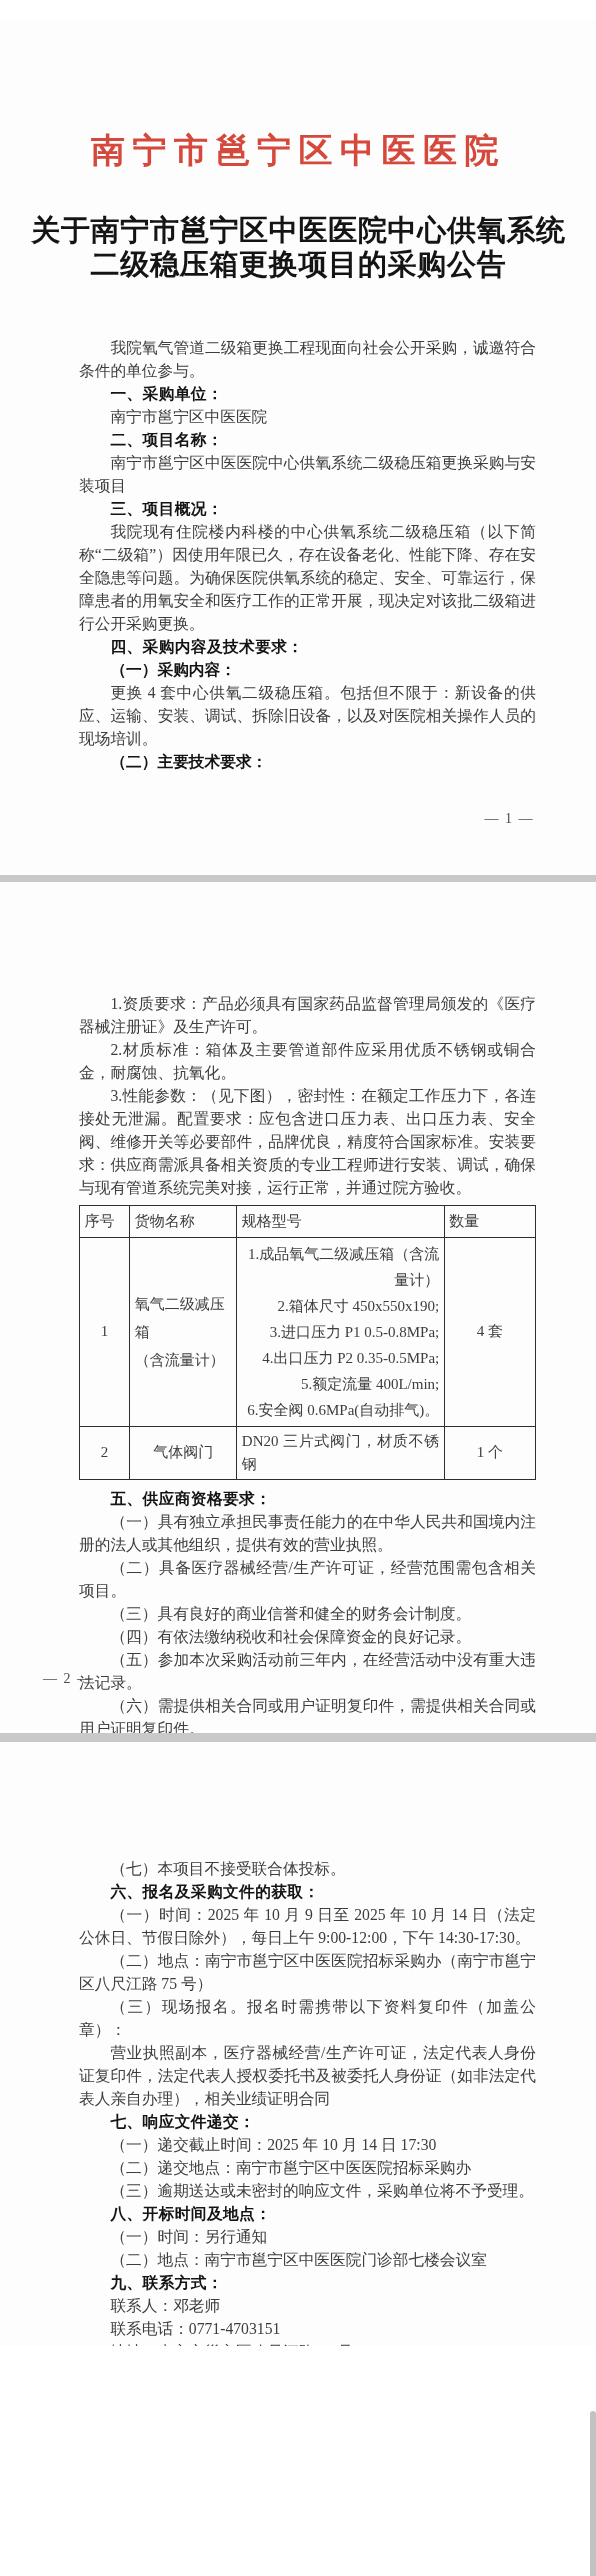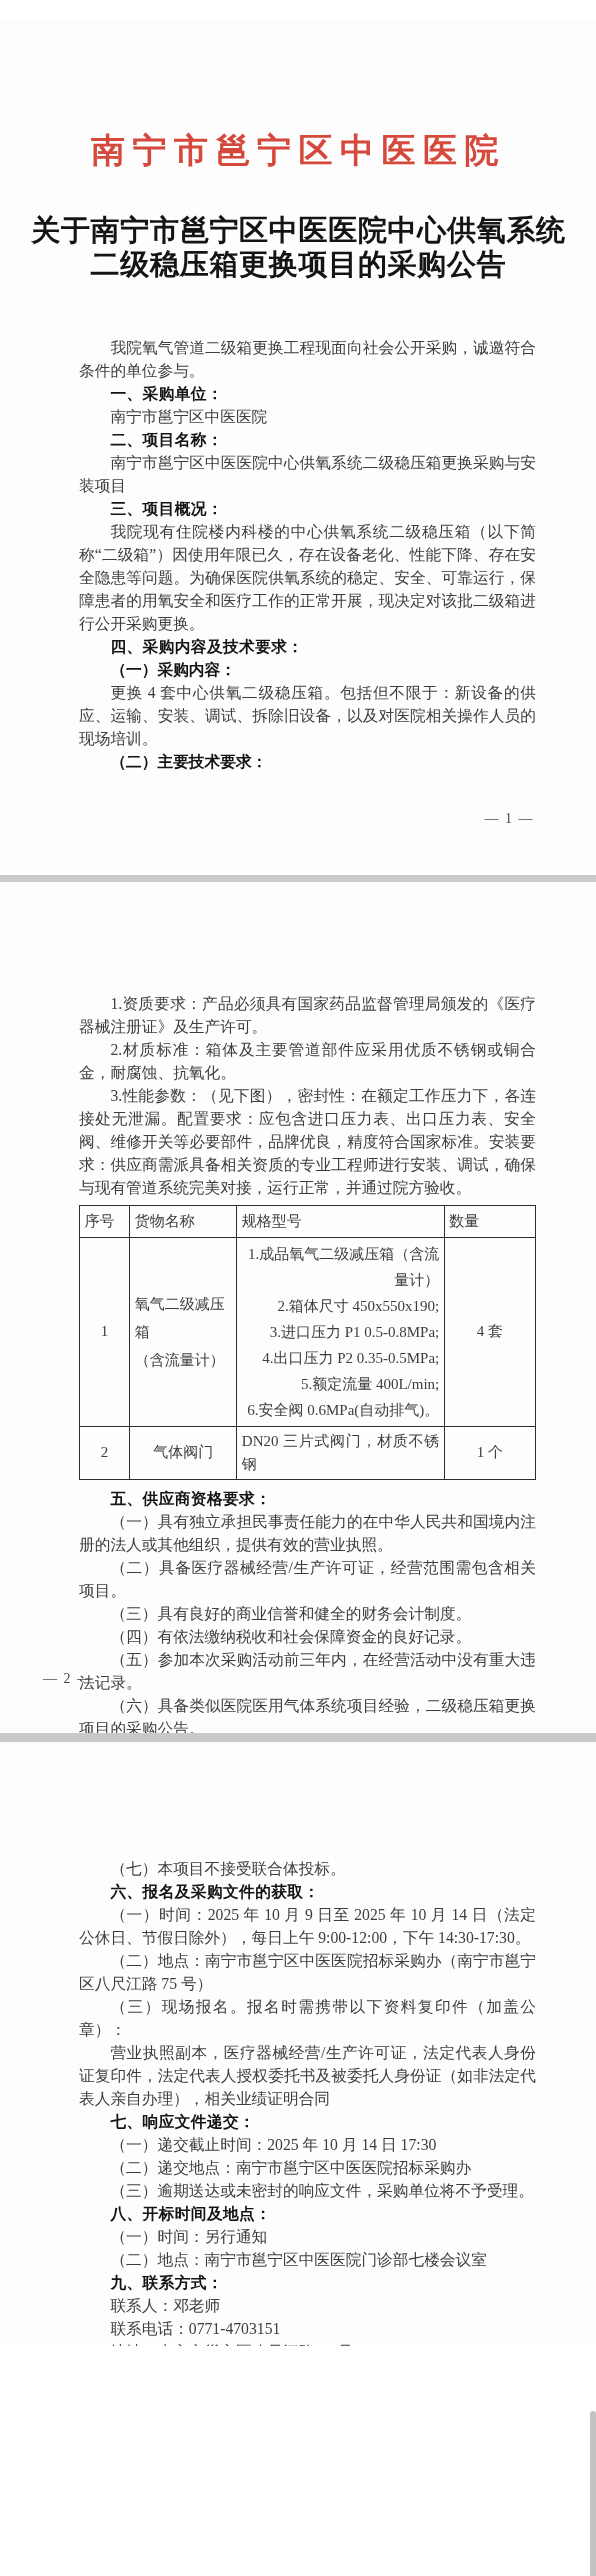--- a/index.html
+++ b/index.html
@@ -150,21 +150,21 @@
           </tr>
         </tbody>
       </table>
 
       <p class="para h">五、供应商资格要求：</p>
       <p class="para">（一）具有独立承担民事责任能力的在中华人民共和国境内注册的法人或其他组织，提供有效的营业执照。</p>
       <p class="para">（二）具备医疗器械经营/生产许可证，经营范围需包含相关项目。</p>
       <p class="para">（三）具有良好的商业信誉和健全的财务会计制度。</p>
       <p class="para">（四）有依法缴纳税收和社会保障资金的良好记录。</p>
       <p class="para">（五）参加本次采购活动前三年内，在经营活动中没有重大违法记录。</p>
-      <p class="para">（六）具备类似医院医用气体系统项目经验，二级稳压箱更换项目的采购公告。</p>
+      <p class="para">（六）需提供相关合同或用户证明复印件，需提供相关合同或用户证明复印件。</p>
     </div>
     <div class="pageno pn2">— 2 —</div>
   </div>
 
   <div class="gap g2"></div>
 
   <div class="page" id="p3">
     <div class="body-col">
       <p class="para">（七）本项目不接受联合体投标。</p>
       <p class="para h">六、报名及采购文件的获取：</p>

